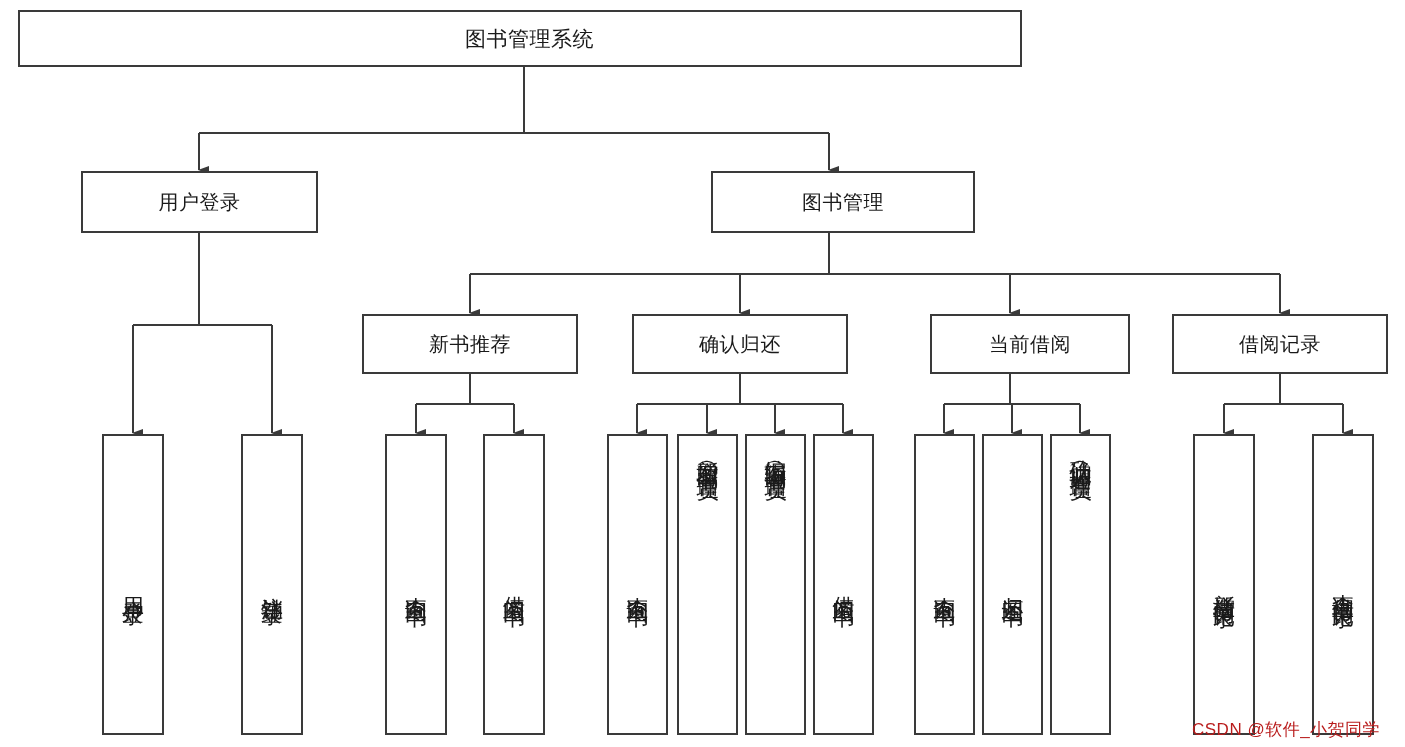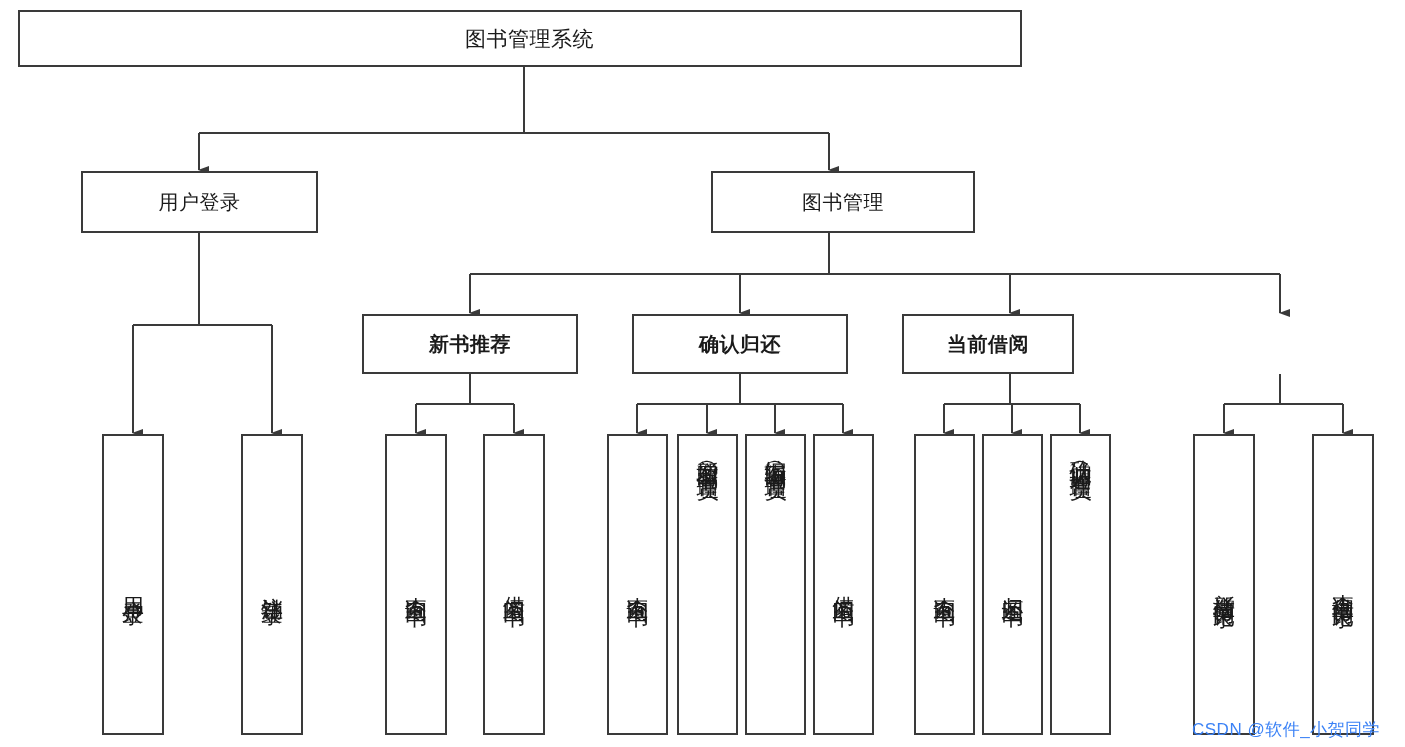--- a/index.html
+++ b/index.html
@@ -41,21 +41,21 @@
     line-height: 1.12;
     white-space: nowrap;
   }
   
   .node.horiz .label {
     writing-mode: horizontal-tb;
     letter-spacing: 0.5px;
   }
   .node.root { font-size: 21px; padding-left: 19px; }
   .node.lvl2 { font-size: 20px; }
-  .node.lvl3 { font-size: 20px; font-weight: bold; }
+  .node.lvl3 { font-size: 20px; }
   
   .node.leaf {
     align-items: flex-start;
     padding-top: 0;
   }
   .node.leaf .label {
     writing-mode: vertical-rl;
     text-orientation: upright;
     font-size: 22px;
     line-height: 1.0;
@@ -63,21 +63,21 @@
     white-space: nowrap;
   }
   .node.leaf.center-text {
     align-items: center;
   }
   .node.leaf.top-text {
     align-items: flex-start;
   }
   .watermark {
     position: absolute;
-    color: #3b82f6;
+    color: #b91c1c;
     font-size: 17px;
     white-space: nowrap;
     letter-spacing: 0.5px;
   }
 </style>
 </head>
 <body>
 
 <div id="canvas">
 
@@ -137,24 +137,27 @@
   </div>
 
   <div class="node horiz lvl3" id="node-new-book-recommend" style="left: 362px; top: 314px; width: 216px; height: 60px;">
     <span class="label">新书推荐</span>
   </div>
 
   <div class="node horiz lvl3" id="node-book-borrow" style="left: 632px; top: 314px; width: 216px; height: 60px;">
     <span class="label">确认归还</span>
   </div>
 
-  <div class="node horiz lvl3" id="node-current-borrow" style="left: 902px; top: 314px; width: 172px; height: 60px;">
+  <div class="node horiz lvl3" id="node-current-borrow" style="left: 930px; top: 314px; width: 200px; height: 60px;">
     <span class="label">当前借阅</span>
   </div>
 
+  <div class="node horiz lvl3" id="node-borrow-records" style="left: 1172px; top: 314px; width: 216px; height: 60px;">
+    <span class="label">借阅记录</span>
+  </div>
 
   <div id="leaf-layer">
       <div class="node leaf center-text" style="left: 102px; top: 434px; width: 62px; height: 301px;">
         <span class="label">用户登录</span>
       </div>
       <div class="node leaf center-text" style="left: 241px; top: 434px; width: 62px; height: 301px;">
         <span class="label">注销登录</span>
       </div>
       <div class="node leaf center-text" style="left: 385px; top: 434px; width: 62px; height: 301px;">
         <span class="label">查询图书</span>

